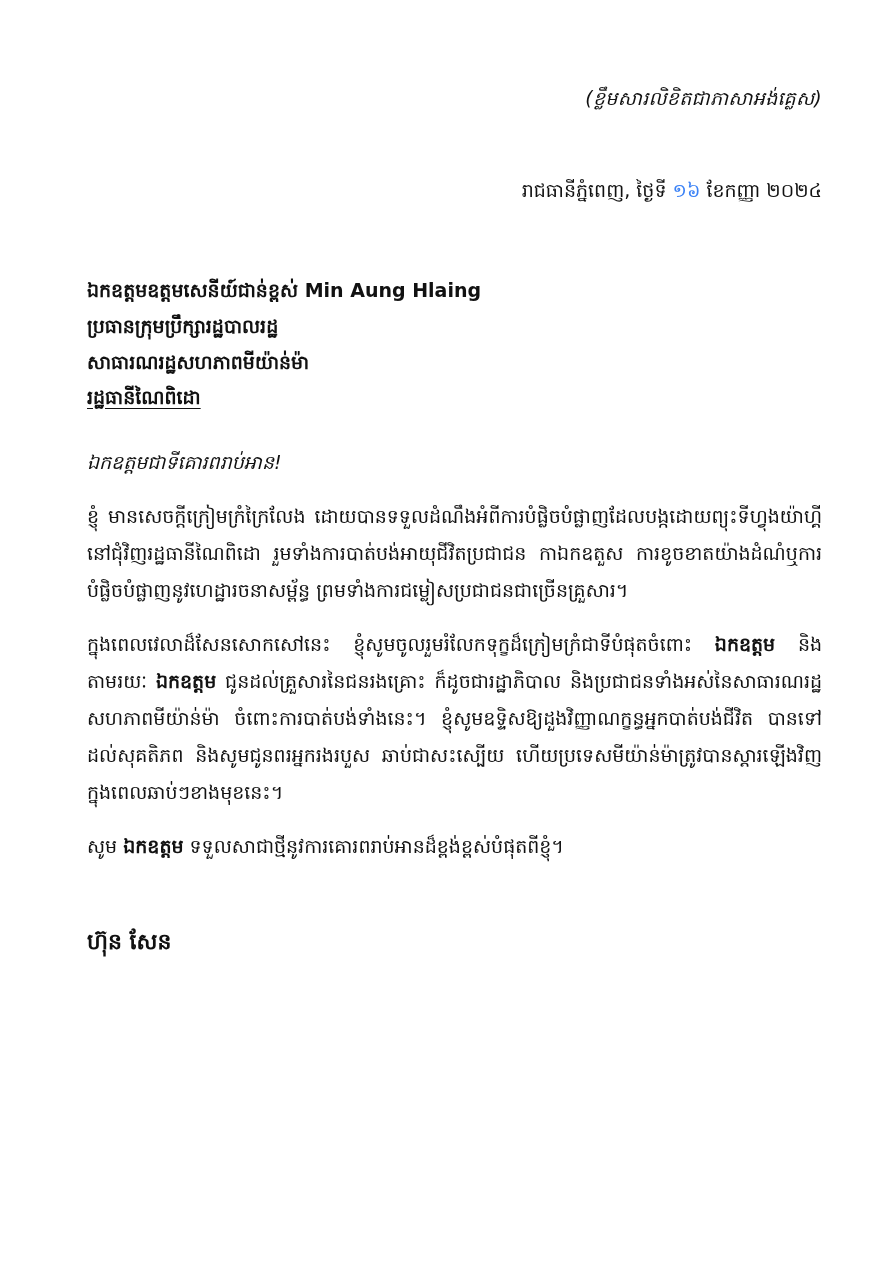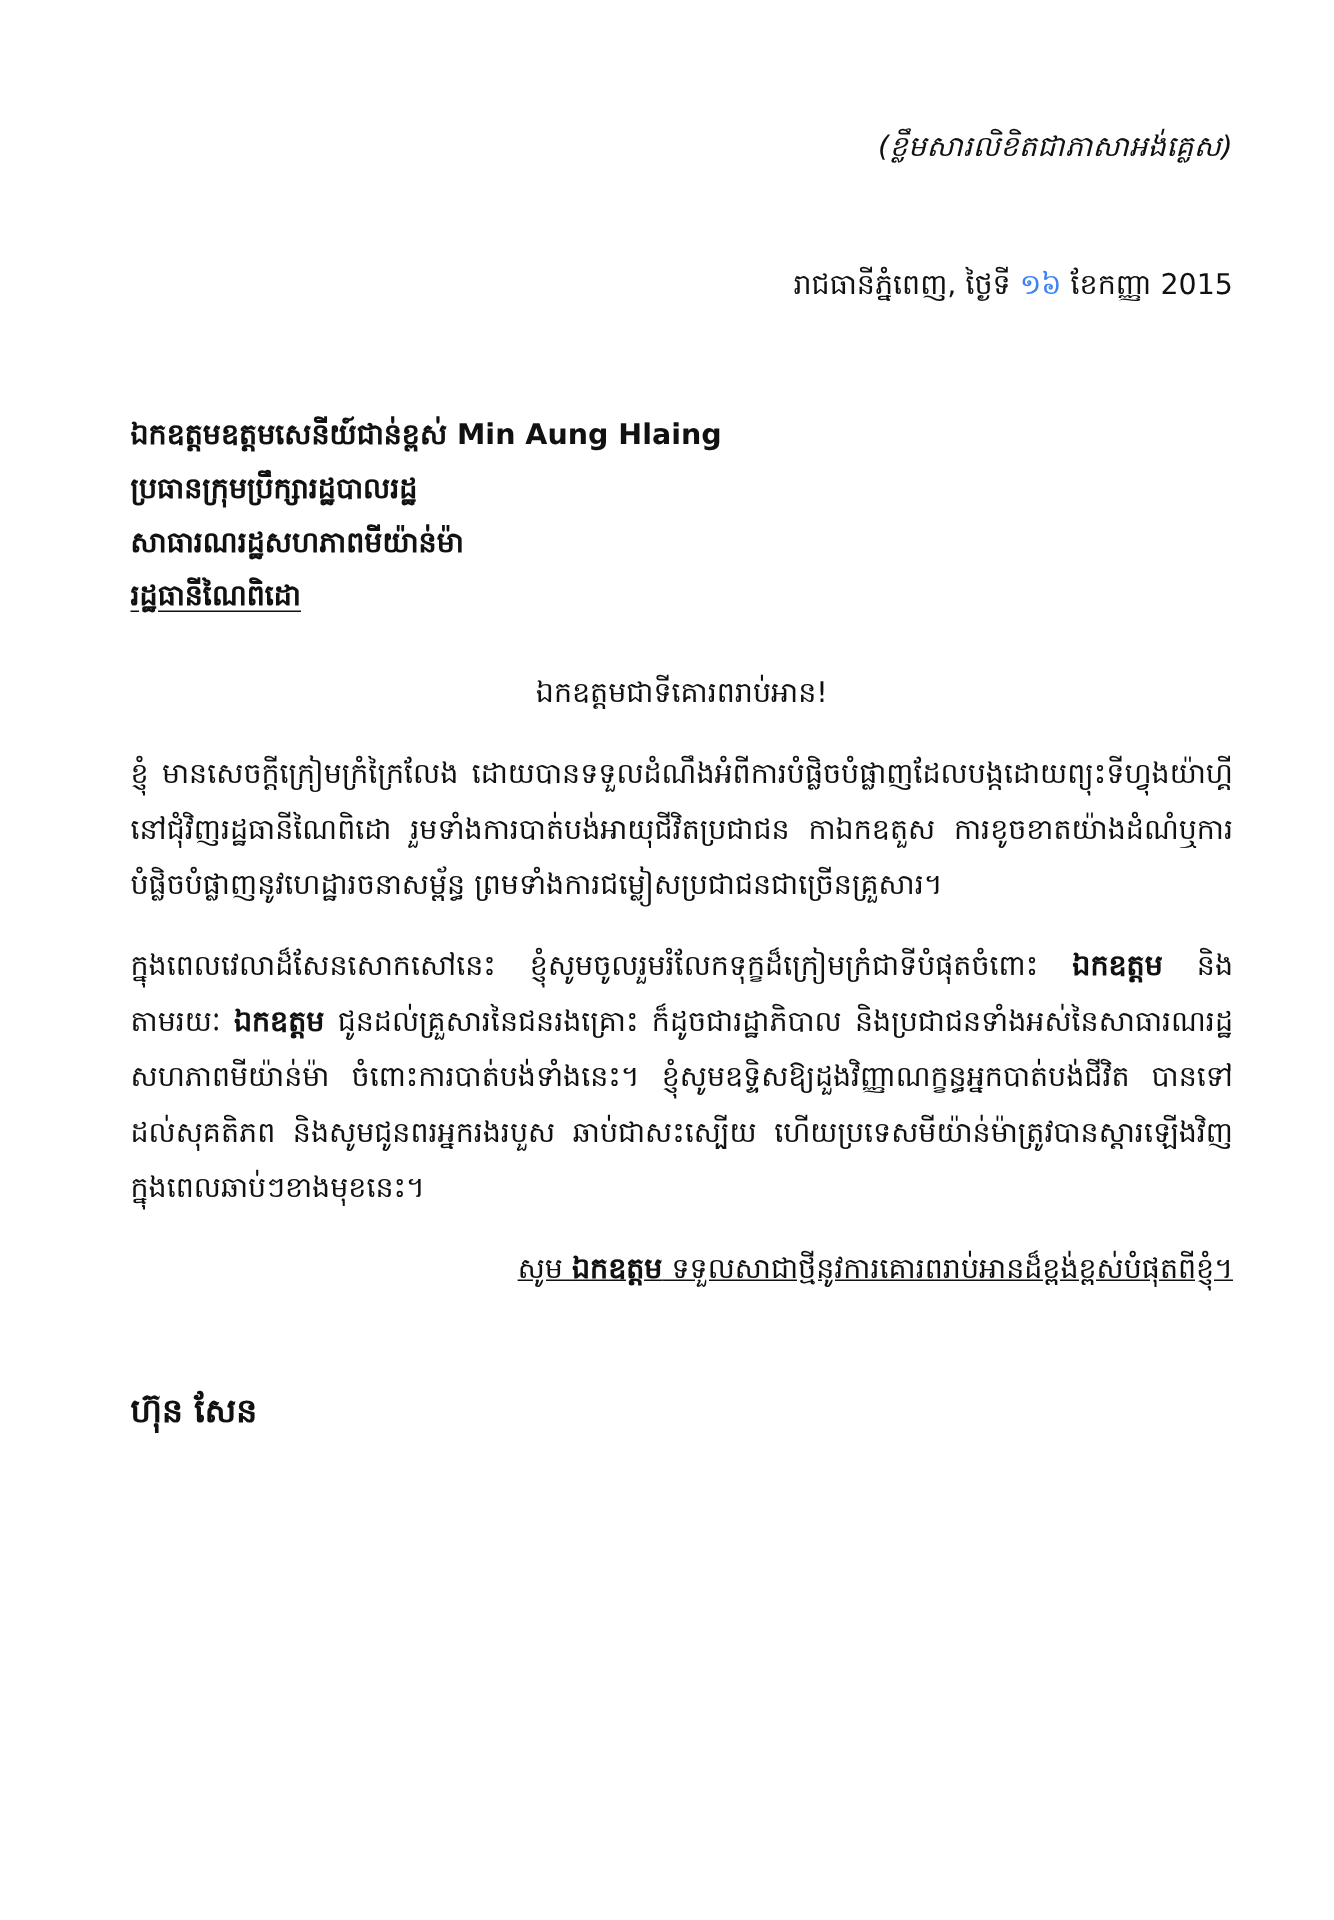--- a/index.html
+++ b/index.html
@@ -41,50 +41,49 @@
   }
   .recipient-line {
     display: block;
   }
   .underlined {
     text-decoration: underline;
     text-underline-offset: 4px;
   }
   .salutation {
     margin-top: 28px;
-    text-align: center;
+    font-style: italic;
   }
   .para {
     margin: 17px 0 0 0;
     text-align: justify;
     text-justify: inter-word;
   }
   .bold {
     font-weight: bold;
   }
   .closing {
     margin-top: 17px;
-    text-align: right;
-    text-decoration: underline;
+    text-align: left;
   }
   .signature {
     margin-top: 56px;
     font-weight: bold;
     font-size: 22px;
   }
 </style>
 </head>
 <body>
 
 <div class="page">
 
   <div class="language-note">(ខ្លឹមសារលិខិតជាភាសាអង់គ្លេស)</div>
 
   <div class="dateline">
-    <span>រាជធានីភ្នំពេញ, ថ្ងៃទី </span><span class="day-accent">១៦</span><span> ខែកញ្ញា 2015</span>
+    <span>រាជធានីភ្នំពេញ, ថ្ងៃទី </span><span class="day-accent">១៦</span><span> ខែកញ្ញា ២០២៤</span>
   </div>
 
   <div class="recipient">
     <span class="recipient-line">ឯកឧត្តមឧត្តមសេនីយ៍ជាន់ខ្ពស់ Min Aung Hlaing</span>
     <span class="recipient-line">ប្រធានក្រុមប្រឹក្សារដ្ឋបាលរដ្ឋ</span>
     <span class="recipient-line">សាធារណរដ្ឋសហភាពមីយ៉ាន់ម៉ា</span>
     <span class="recipient-line underlined">រដ្ឋធានីណៃពិដោ</span>
   </div>
 
   <div class="salutation">ឯកឧត្តមជាទីគោរពរាប់អាន!</div>

